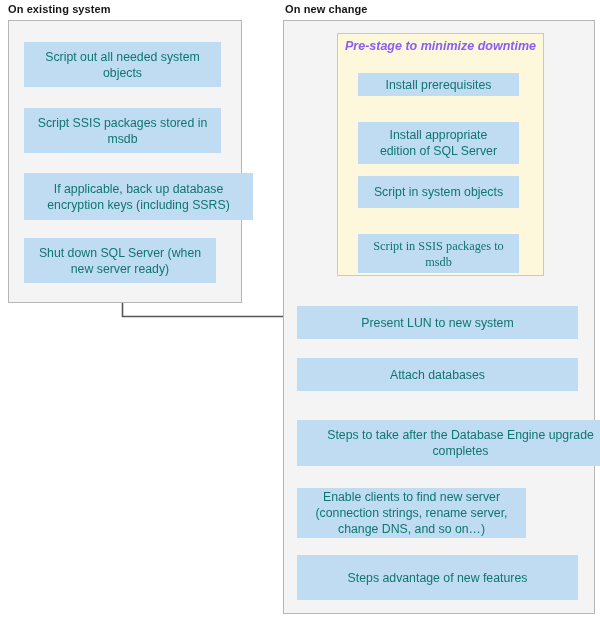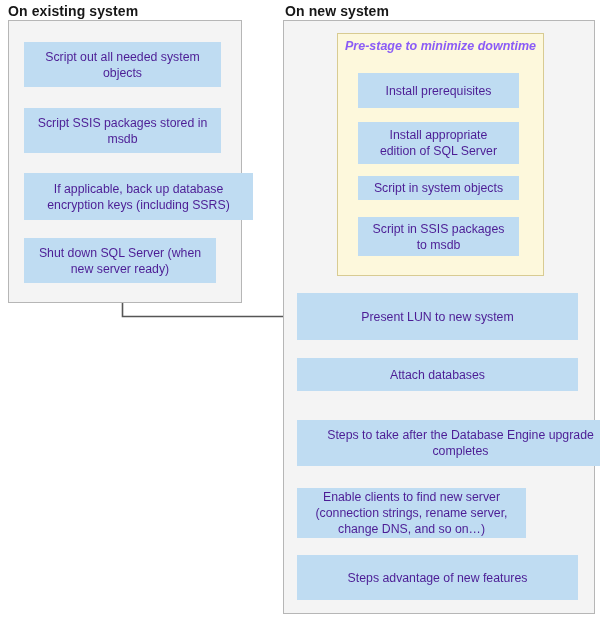--- a/index.html
+++ b/index.html
@@ -18,21 +18,21 @@
   .stage {
     position: absolute;
     left: 0; top: 0;
     width: 600px;
     height: 628px;
   }
 
   
   .panel-title {
     position: absolute;
-    font-size: 14px;
+    font-size: 11px;
     font-weight: bold;
     color: #171717;
     letter-spacing: 0.1px;
     white-space: nowrap;
   }
   #title-existing { left: 8px;  top: 3px; }
   #title-new      { left: 285px; top: 3px; }
 
   
   .panel {
@@ -74,38 +74,38 @@
   .node {
     position: absolute;
     background: #bfdcf2;
     box-sizing: border-box;
     display: flex;
     align-items: center;
     justify-content: center;
     text-align: center;
     font-size: 12.3px;
     line-height: 16px;
-    color: #4c1d95;
+    color: #0f766e;
     padding: 2px 12px;
   }
 
   
   #n-script-objects  { left: 24px;  top: 42px;  width: 197px; height: 45px; }
   #n-script-ssis     { left: 24px;  top: 108px; width: 197px; height: 45px; text-align: center; }
   #n-backup-keys     { left: 24px;  top: 173px; width: 229px; height: 47px; }
   #n-shutdown        { left: 24px;  top: 238px; width: 192px; height: 45px; }
 
   
-  #n-install-prereq  { left: 358px; top: 73px;  width: 161px; height: 35px; }
+  #n-install-prereq  { left: 358px; top: 73px;  width: 161px; height: 23px; }
   #n-install-edition { left: 358px; top: 122px; width: 161px; height: 42px; }
-  #n-script-in-sys   { left: 358px; top: 176px; width: 161px; height: 24px; }
-  #n-script-in-ssis  { left: 358px; top: 217px; width: 161px; height: 39px; }
+  #n-script-in-sys   { left: 358px; top: 176px; width: 161px; height: 32px; }
+  #n-script-in-ssis  { left: 358px; top: 234px; width: 161px; height: 39px; font-family: Liberation Serif, serif; }
 
   
-  #n-present-lun     { left: 297px; top: 293px; width: 281px; height: 47px; }
+  #n-present-lun     { left: 297px; top: 306px; width: 281px; height: 33px; }
   #n-attach-db       { left: 297px; top: 358px; width: 281px; height: 33px; }
   #n-post-steps      { left: 297px; top: 420px; width: 327px; height: 46px; }
   #n-enable-clients  { left: 297px; top: 488px; width: 229px; height: 50px; }
   #n-new-features    { left: 297px; top: 555px; width: 281px; height: 45px; }
 
   
   .conn {
     position: absolute;
     left: 0; top: 0;
     width: 600px; height: 628px;
@@ -138,21 +138,21 @@
     <line x1="438.5" y1="340" x2="438.5" y2="355" stroke="#7b7b7b" stroke-width="1.6" marker-end="url(#arrow)"></line>
     <line x1="438.5" y1="403" x2="438.5" y2="420" stroke="#7b7b7b" stroke-width="1.6" marker-end="url(#arrow)"></line>
     <line x1="438.5" y1="469" x2="438.5" y2="485" stroke="#565656" stroke-width="1.6" marker-end="url(#arrow)"></line>
     <line x1="438.5" y1="538" x2="438.5" y2="552" stroke="#565656" stroke-width="1.6" marker-end="url(#arrow)"></line>
   </svg>
 
   <div class="panel" id="panel-existing"></div>
   <div class="panel" id="panel-new"></div>
 
   <div class="panel-title" id="title-existing">On existing system</div>
-  <div class="panel-title" id="title-new">On new system</div>
+  <div class="panel-title" id="title-new">On new change</div>
 
   <div id="prestage-group"></div>
   <div id="prestage-label">Pre-stage to minimize downtime</div>
 
   <div class="node" id="n-script-objects">Script out all needed system objects</div>
   <div class="node" id="n-script-ssis">Script SSIS packages stored in msdb</div>
   <div class="node" id="n-backup-keys">If applicable, back up database encryption keys (including SSRS)</div>
   <div class="node" id="n-shutdown">Shut down SQL Server (when new server ready)</div>
 
   <div class="node" id="n-install-prereq">Install prerequisites</div>

